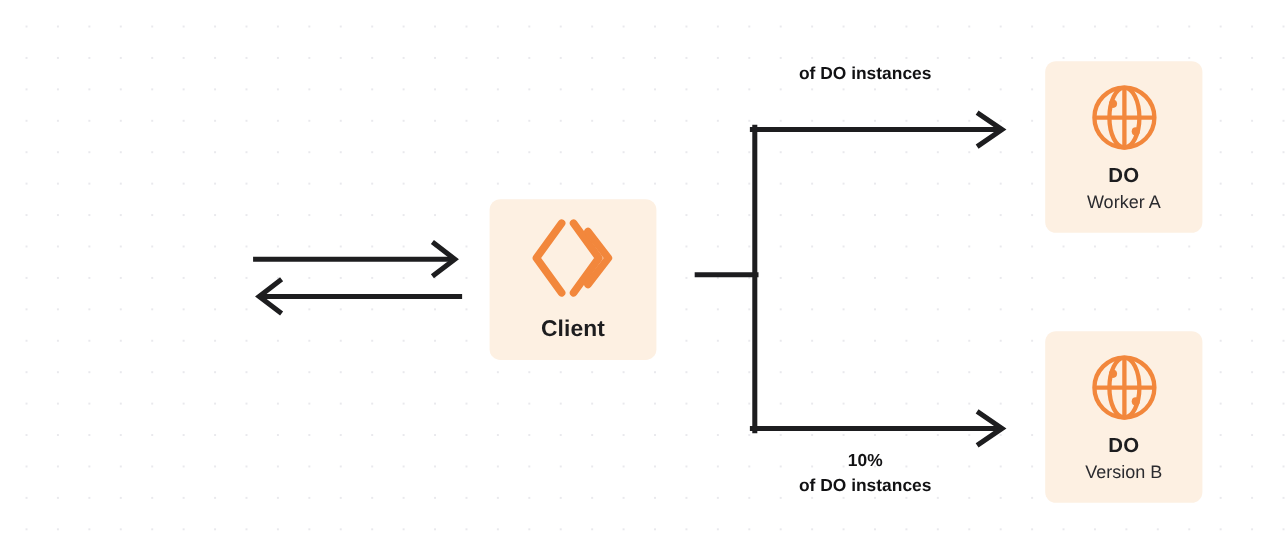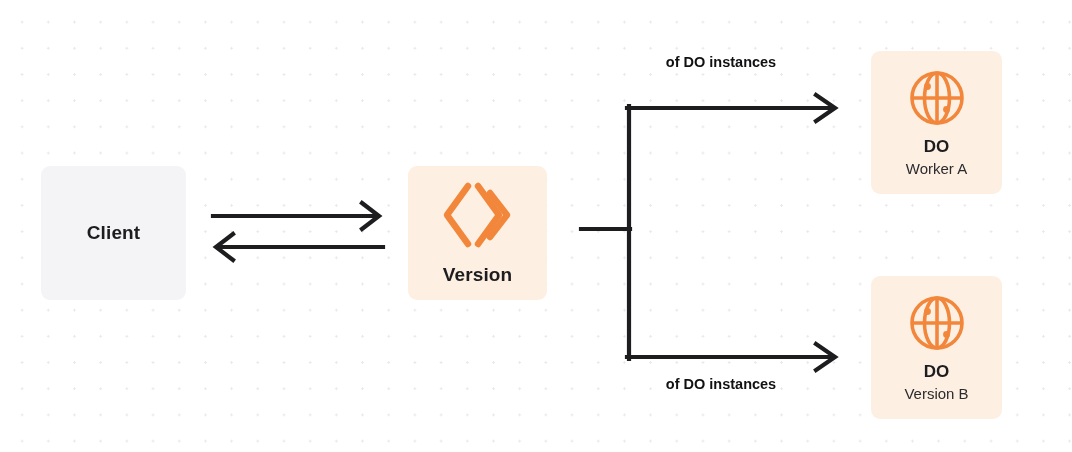--- a/index.html
+++ b/index.html
@@ -122,38 +122,36 @@
       <line class="edge-line" x1="627" y1="357" x2="830" y2="357"></line>
       <polyline class="edge-line" points="816,344 835,357 816,370" stroke-linecap="butt" stroke-linejoin="miter"></polyline>
     </g>
   </svg>
 
   <div class="edge-label" style="left:635px; top:52px; width:172px;">
     <span class="desc">of DO instances</span>
   </div>
 
   <div class="edge-label" style="left:635px; top:374px; width:172px;">
+    <span class="pct">10%</span>
     <span class="desc">of DO instances</span>
   </div>
 
-  <div class="node node-client" style="left:41px; top:166px; width:145px; height:134px;">
-    <div class="node-title client-title">Client</div>
-  </div>
 
   <div class="node node-worker" style="left:408px; top:166px; width:139px; height:134px;">
     <span class="icon-wrap">
       <svg width="74" height="70" viewBox="0 0 74 70" xmlns="http://www.w3.org/2000/svg">
         <g fill="none" stroke="#F2873C" stroke-width="6.4" stroke-linecap="round" stroke-linejoin="round">
           <polyline points="27,6 6,35 27,64"></polyline>
           <polyline points="37,6 58,35 37,64"></polyline>
           <polyline points="49,13 66,35 49,57"></polyline>
         </g>
       </svg>
     </span>
-    <div class="node-title worker-title">Version</div>
+    <div class="node-title worker-title">Client</div>
   </div>
 
   <div class="node node-do" style="left:871px; top:51px; width:131px; height:143px;">
     <span class="icon-wrap">
       <svg width="58" height="58" viewBox="0 0 58 58" xmlns="http://www.w3.org/2000/svg">
         <g fill="none" stroke="#F2873C" stroke-width="3.6">
           <circle cx="29" cy="29" r="25"></circle>
           <line x1="29" y1="4" x2="29" y2="54"></line>
           <line x1="4" y1="29" x2="54" y2="29"></line>
           <ellipse cx="29" cy="29" rx="12.5" ry="25"></ellipse>

